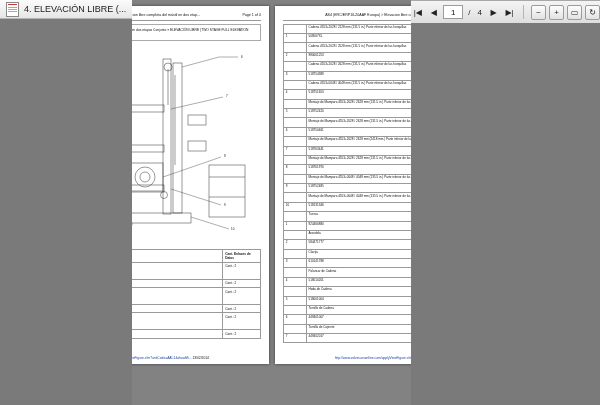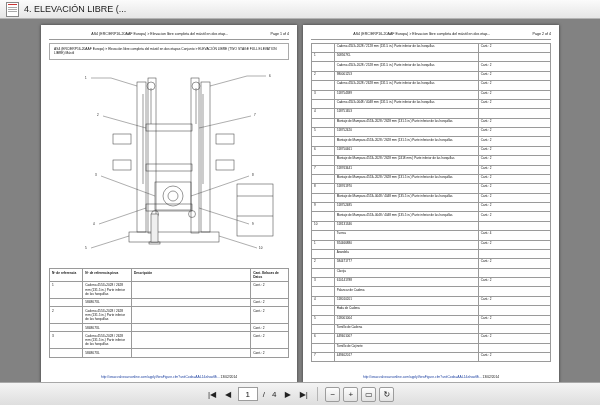--- a/index.html
+++ b/index.html
@@ -10,21 +10,21 @@
     height: 405px;
     overflow: hidden;
     font-family: "Liberation Sans", sans-serif;
   }
   #app {
     position: relative;
     width: 600px;
     height: 405px;
     background: #7a7a7a;
     display: flex;
-    flex-direction: column;
+    flex-direction: row;
   }
 
   
   .titlebar {
     height: 19px;
     background: linear-gradient(#fbfbfb, #e6e6e6);
     border-bottom: 1px solid #b4b4b4;
     display: flex;
     align-items: center;
     padding: 0 6px;

